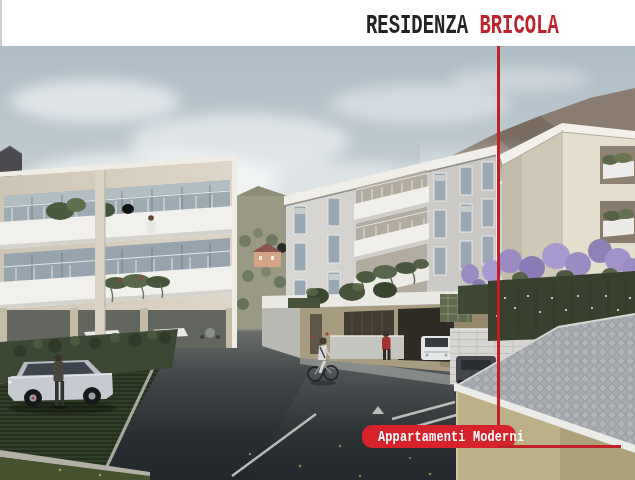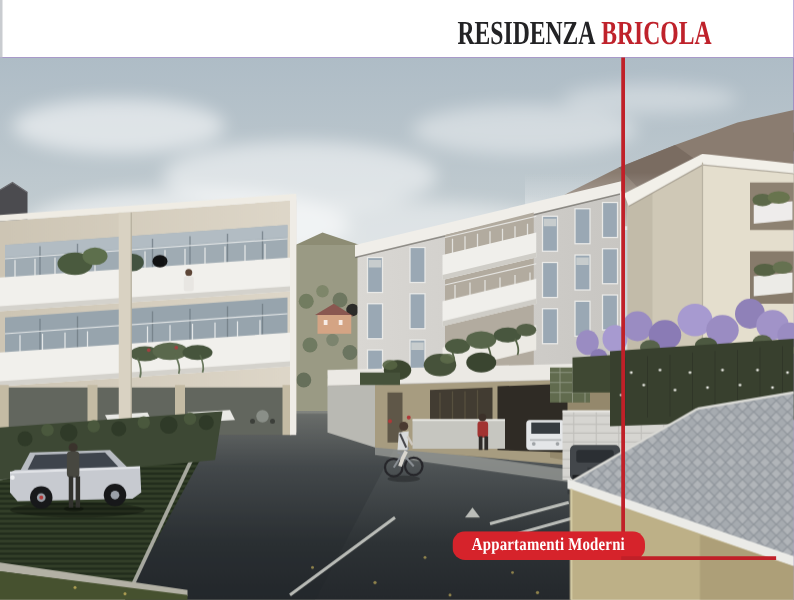--- a/index.html
+++ b/index.html
@@ -1,37 +1,37 @@
 <!DOCTYPE html>
 <html style="--accent-red: #c02028; --label-red: #d6232b; --title-red: #bf222b; --title-dark: #232325; --header-bg: #ffffff;"><head>
 <meta charset="utf-8">
 <style>
   html,body{margin:0;padding:0;background:#ffffff;}
   .poster{
     position:relative;width:635px;height:480px;overflow:hidden;
-    font-family:Liberation Serif, serif;
-    background:#4c1d95;
+    font-family:Liberation Mono, monospace;
+    background:#0f766e;
   }
   
   .header{position:absolute;left:0;top:0;width:635px;height:46px;background:var(--header-bg,#fff);}
   .header-edge{position:absolute;left:0;top:0;width:2px;height:46px;background:#c9ccd0;}
   .title{
     position:absolute;left:366px;top:13px;margin:0;white-space:nowrap;
     font-size:27px;font-weight:700;letter-spacing:0px;line-height:1;
     transform:scaleX(.70);transform-origin:left top;
   }
   .title .t-dark{color:var(--title-dark,#232325);}
   .title .t-red{color:var(--title-red,#bf222b);}
   
   .scene{position:absolute;left:0;top:46px;width:635px;height:434px;}
   
   .red-vline{position:absolute;left:497px;top:46px;width:3px;height:380px;background:var(--accent-red,#c02028);}
   .label-box{
     position:absolute;left:362px;top:425px;width:154px;height:23px;
-    background:var(--label-red,#d6232b);display:flex;align-items:center;justify-content:center;border-radius:10px;
+    background:var(--label-red,#d6232b);display:flex;align-items:center;justify-content:flex-start;border-radius:10px;
   }
   .label-box span{
     color:#fff;font-weight:700;font-size:14.5px;white-space:nowrap;
     transform:scaleX(.82);letter-spacing:.2px;
   }
   .red-underline{position:absolute;left:497px;top:445px;width:124px;height:3px;background:var(--accent-red,#c02028);}
   .location-label{
     position:absolute;left:514px;top:426px;width:90px;height:19px;
     display:flex;align-items:center;justify-content:center;
   }

